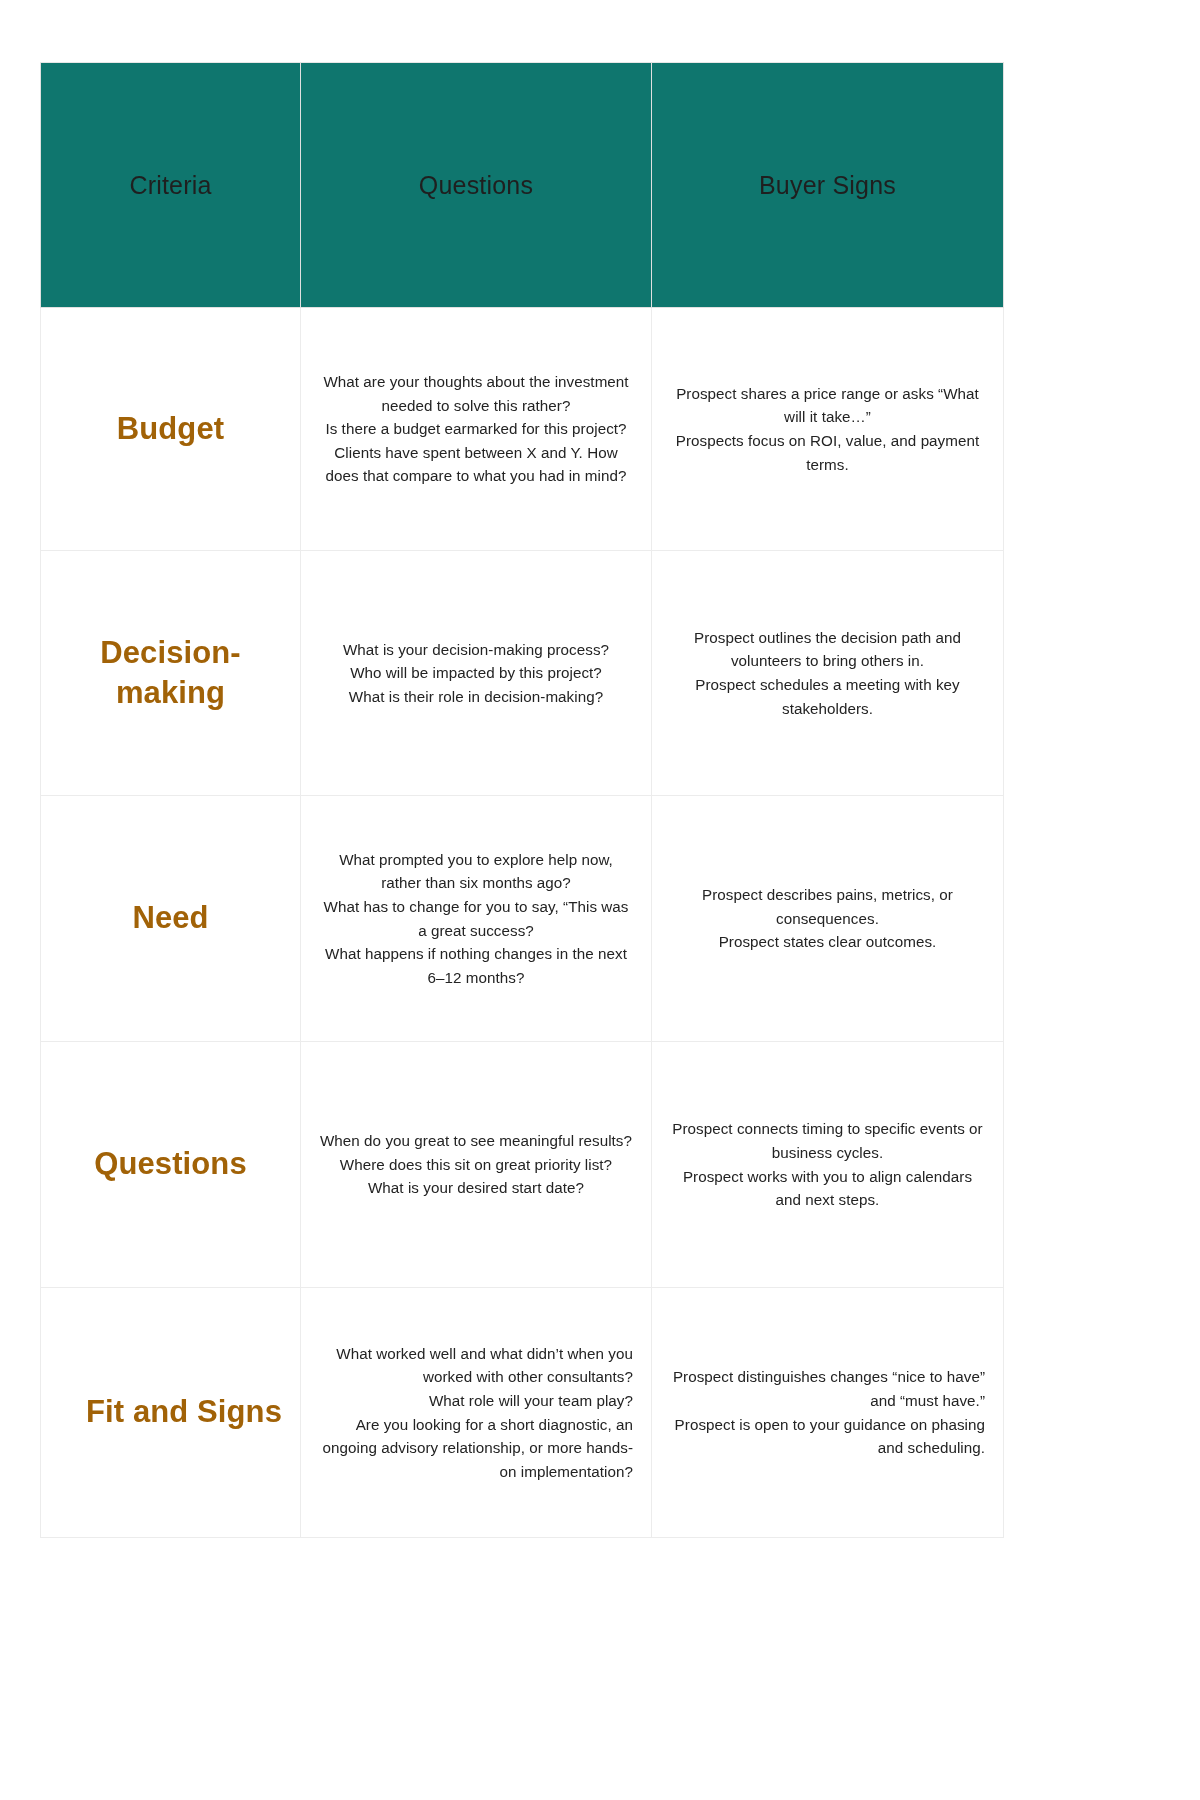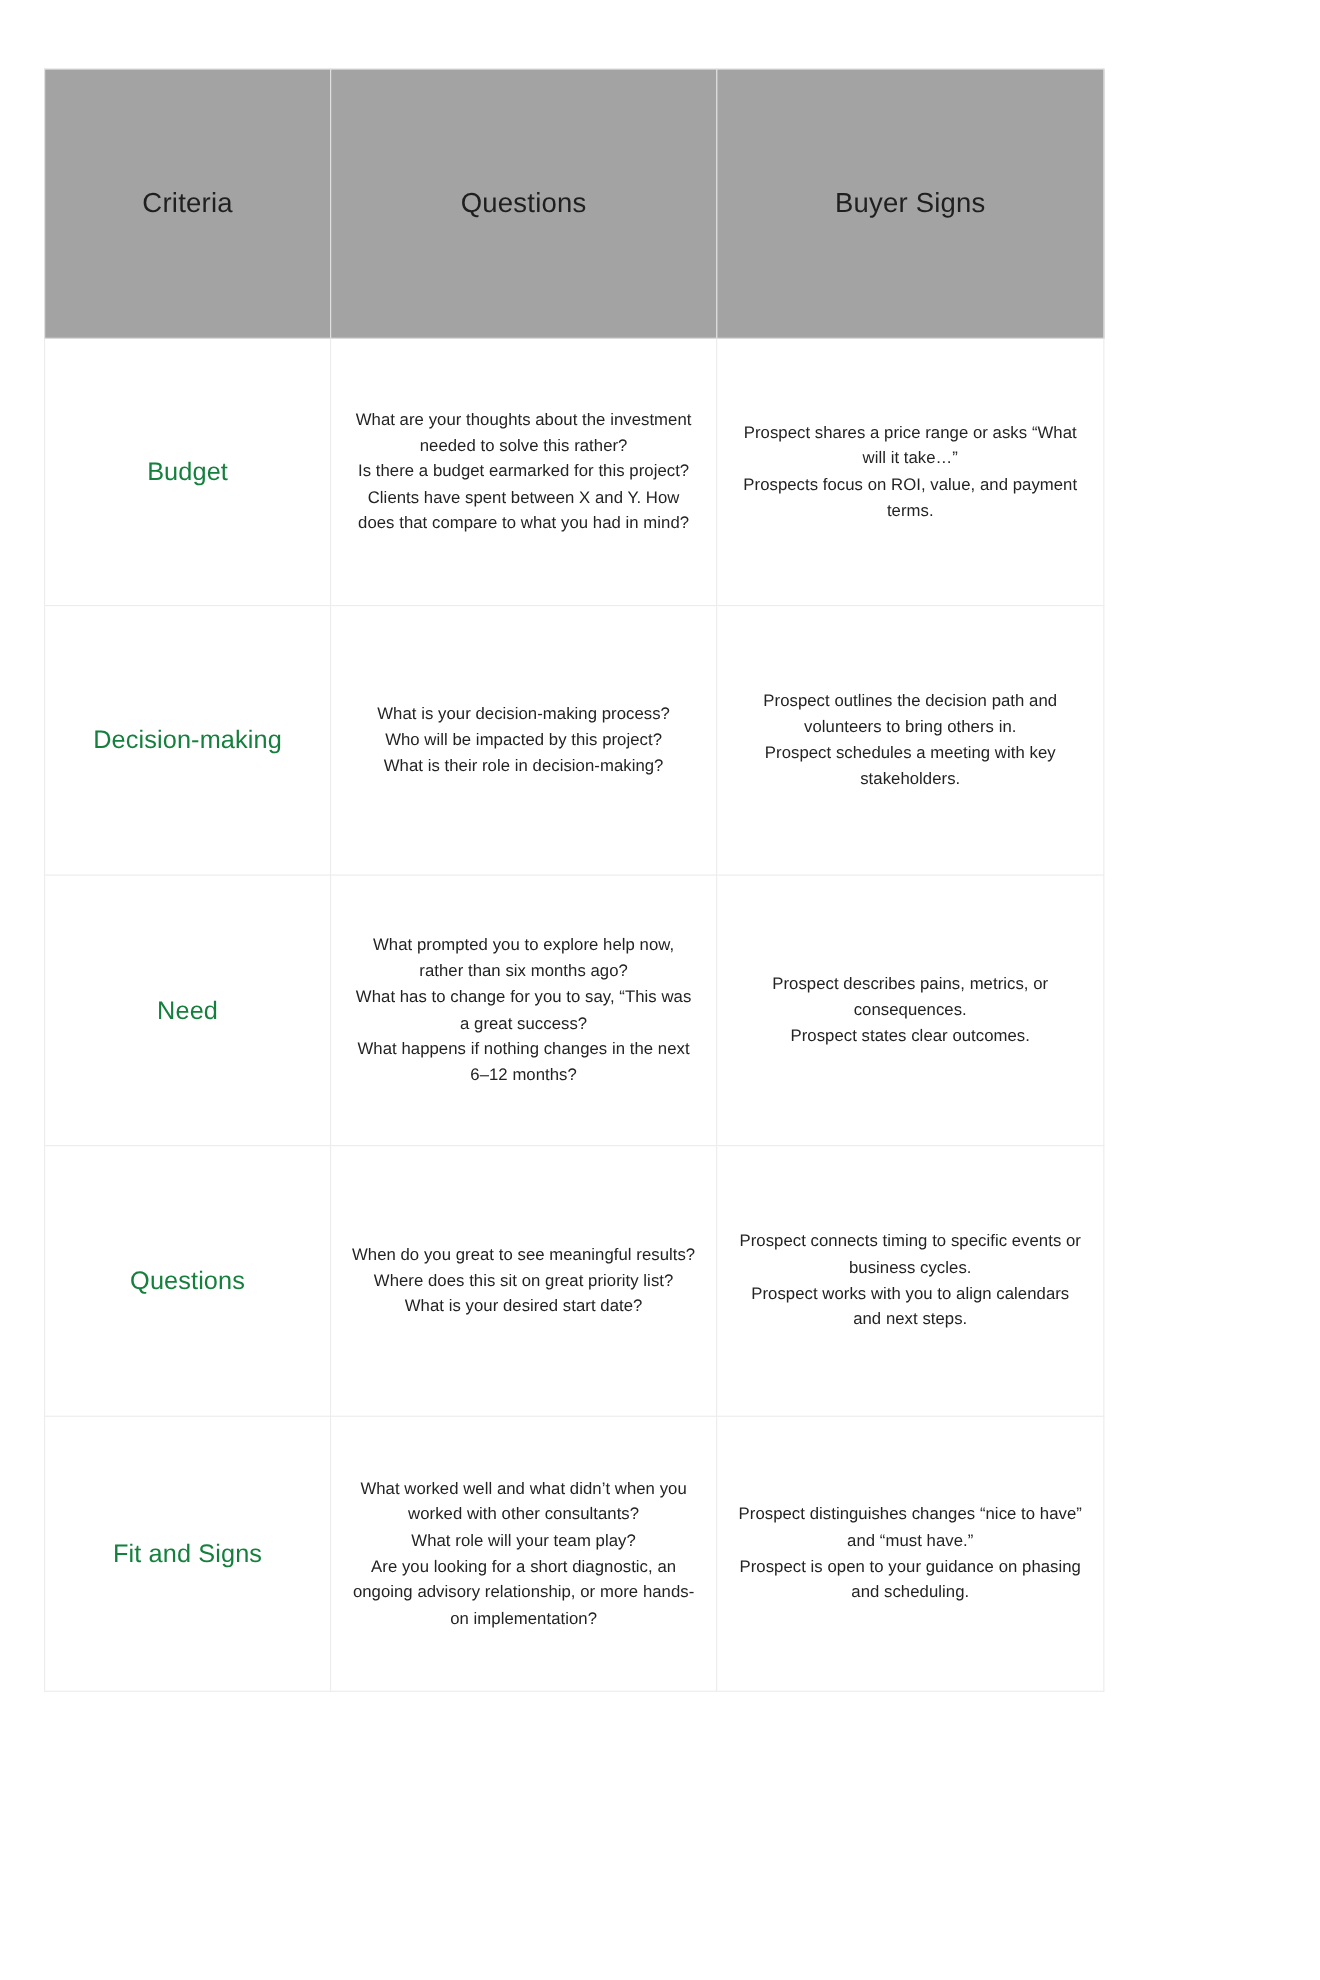--- a/index.html
+++ b/index.html
@@ -33,21 +33,21 @@
     width: 963px;
     border-collapse: collapse;
     table-layout: fixed;
   }
 
   col.col-criteria { width: 260px; }
   col.col-questions { width: 351px; }
   col.col-signs     { width: 352px; }
 
   thead th {
-    background: #a3a3a3;
+    background: #0f766e;
     border: 1px solid #e0e0e0;
     border-top: 1px solid #e6e6e6;
     height: 245px;
     vertical-align: middle;
     text-align: center;
     font-weight: 400;
     font-size: 25px;
     color: #1f1f1f;
     letter-spacing: 0.2px;
     padding: 0 12px;
@@ -57,39 +57,39 @@
   tbody td {
     border: 1px solid #ececec;
     vertical-align: middle;
     text-align: center;
     padding: 14px 18px;
     box-sizing: border-box;
     background: #ffffff;
   }
 
   td.criteria-cell {
-    font-size: 23px;
-    color: #15803d;
-    font-weight: 400;
+    font-size: 31px;
+    color: #a16207;
+    font-weight: 700;
     line-height: 1.3;
     letter-spacing: 0.1px;
   }
 
   td.text-cell {
     font-size: 15.2px;
     line-height: 1.55;
     color: #232323;
     letter-spacing: 0.05px;
   }
 
   tr.row-budget    td { height: 243px; }
   tr.row-decision  td { height: 245px; }
   tr.row-need      td { height: 246px; }
   tr.row-timeline  td { height: 246px; }
-  tr.row-fit       td { height: 250px; }
+  tr.row-fit       td { height: 250px; text-align: right; }
 
   .cell-lines > span {
     display: block;
   }
 
   .header-label {
     display: inline-block;
   }
 </style>
 </head>

